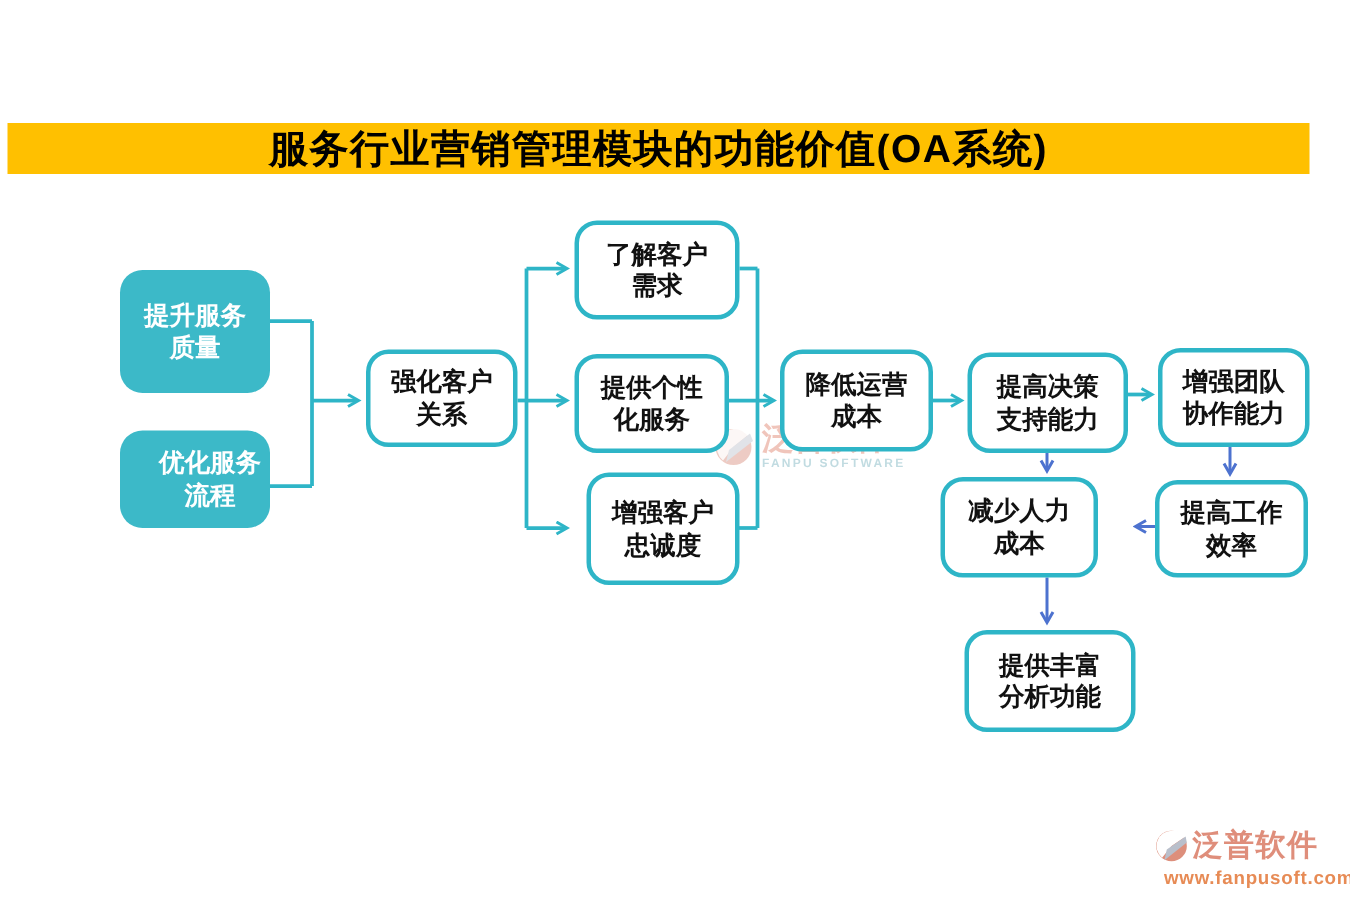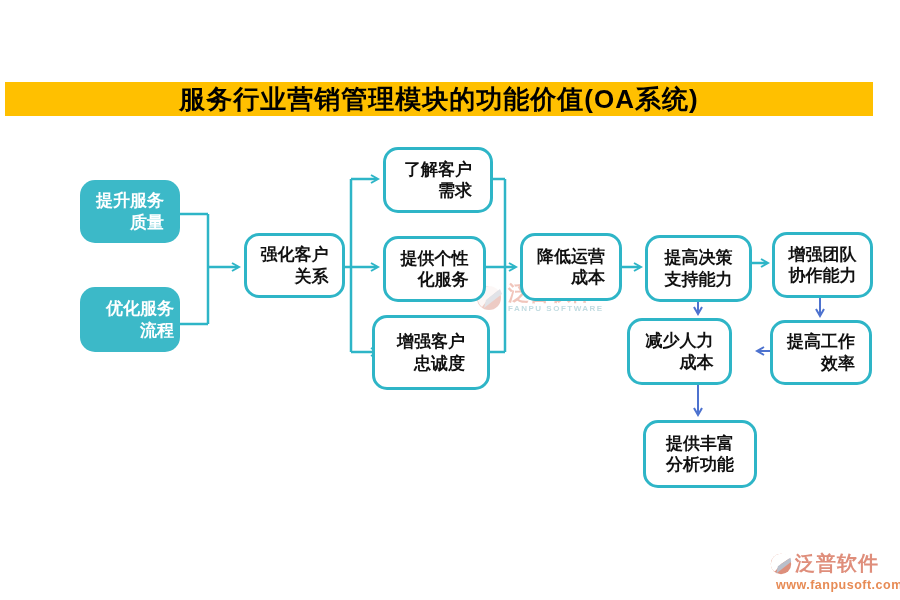--- a/index.html
+++ b/index.html
@@ -11,31 +11,31 @@
   .title-bar{
     position:absolute;left:5px;top:82px;width:868px;height:34px;
     background:#FFC000;display:flex;align-items:center;justify-content:center;
   }
   .title-bar .t{
     font-size:26px;font-weight:bold;color:#000;letter-spacing:1px;white-space:nowrap;
   }
   
   .node{
     position:absolute;box-sizing:border-box;border-radius:15px;
-    display:flex;align-items:center;justify-content:center;text-align:right;
+    display:flex;align-items:center;justify-content:center;text-align:center;
     font-size:17px;font-weight:bold;line-height:1.25;white-space:pre-line;z-index:3;
   }
   .node.outline{background:#ffffff;border:3px solid #2EB5C7;color:#111;}
   .node.filled{background:#3CB9C8;border:none;color:#ffffff;}
-  .n-a{left:80px;top:180px;width:100px;height:63px;}
+  .n-a{left:80px;top:180px;width:100px;height:82px;}
   .n-b{left:80px;top:287px;width:100px;height:65px;padding-left:20px;}
   .n-c{left:244px;top:233px;width:101px;height:65px;}
   .n-d{left:383px;top:147px;width:110px;height:66px;}
   .n-e{left:383px;top:236px;width:103px;height:66px;}
-  .n-f{left:372px;top:315px;width:118px;height:75px;}
+  .n-f{left:391px;top:315px;width:102px;height:75px;}
   .n-g{left:520px;top:233px;width:102px;height:68px;}
   .n-h{left:645px;top:235px;width:107px;height:67px;}
   .n-i{left:772px;top:232px;width:101px;height:66px;}
   .n-j{left:627px;top:318px;width:105px;height:67px;}
   .n-k{left:770px;top:320px;width:102px;height:65px;}
   .n-l{left:643px;top:420px;width:114px;height:68px;}
   
   #wires{position:absolute;left:0;top:0;z-index:2;}
   
   .watermark{

